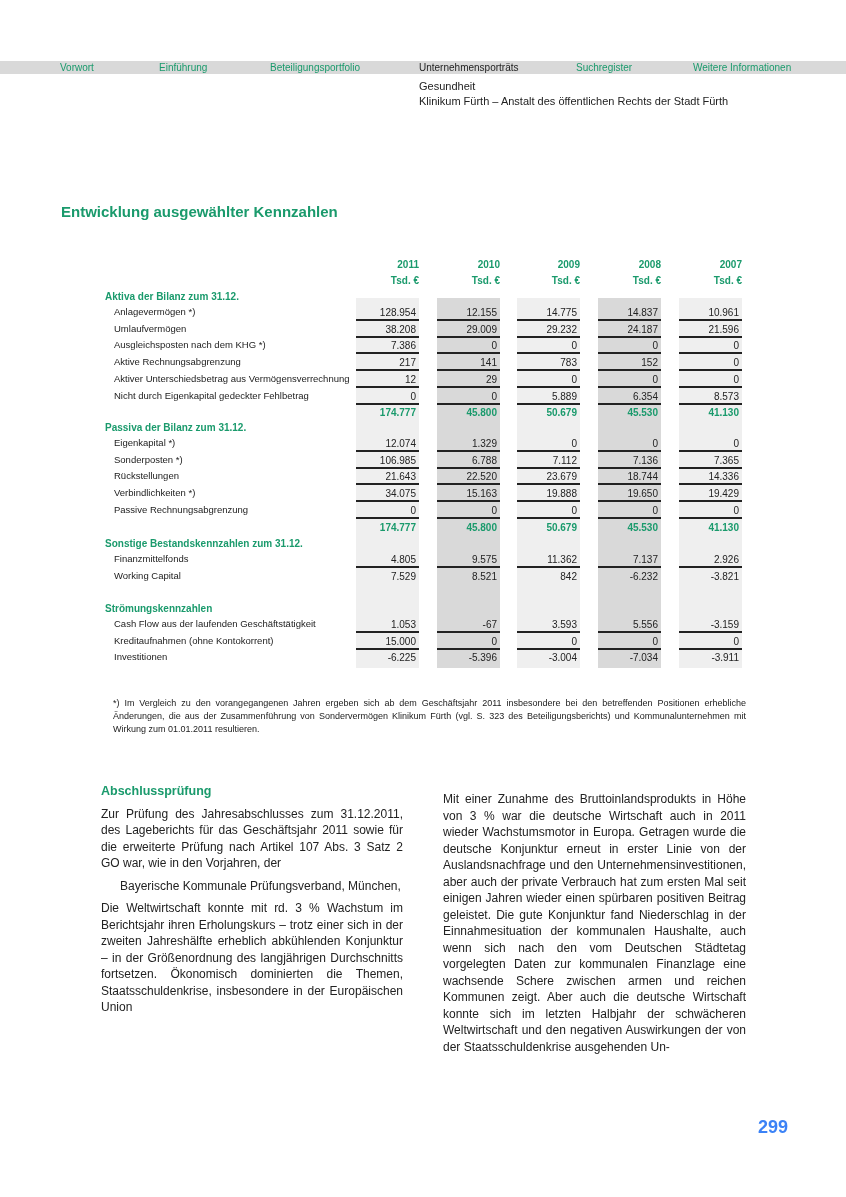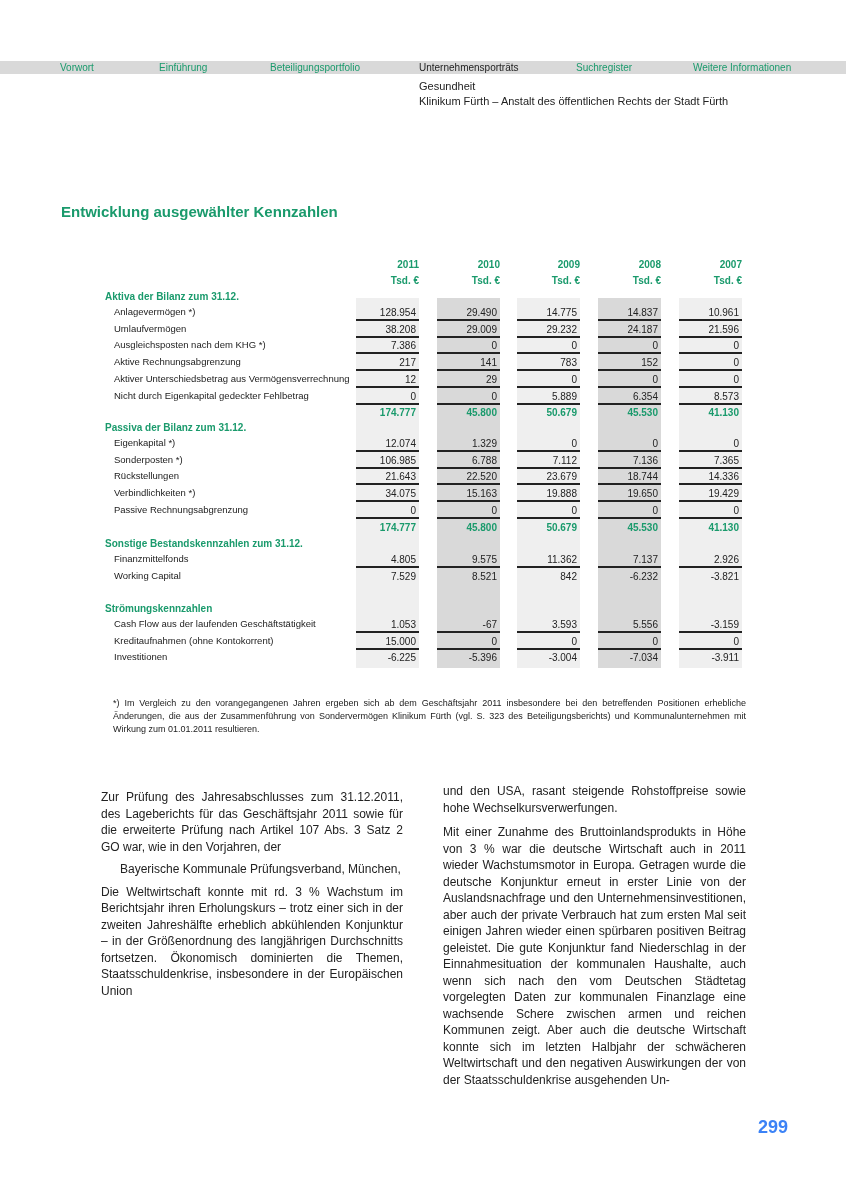--- a/index.html
+++ b/index.html
@@ -53,21 +53,21 @@
     <div class="yh" style="left:437px;top:275px">Tsd. €</div>
     <div class="yh" style="left:517px;top:259px">2009</div>
     <div class="yh" style="left:517px;top:275px">Tsd. €</div>
     <div class="yh" style="left:598px;top:259px">2008</div>
     <div class="yh" style="left:598px;top:275px">Tsd. €</div>
     <div class="yh" style="left:679px;top:259px">2007</div>
     <div class="yh" style="left:679px;top:275px">Tsd. €</div>
     <div class="sec" style="top:291px">Aktiva der Bilanz zum 31.12.</div>
     <div class="lbl" style="top:306px">Anlagevermögen *)</div>
     <div class="cell ul" style="left:356px;top:305px">128.954</div>
-    <div class="cell ul" style="left:437px;top:305px">29.490</div>
+    <div class="cell ul" style="left:437px;top:305px">12.155</div>
     <div class="cell ul" style="left:517px;top:305px">14.775</div>
     <div class="cell ul" style="left:598px;top:305px">14.837</div>
     <div class="cell ul" style="left:679px;top:305px">10.961</div>
     <div class="lbl" style="top:322.7px">Umlaufvermögen</div>
     <div class="cell ul" style="left:356px;top:321.7px">38.208</div>
     <div class="cell ul" style="left:437px;top:321.7px">29.009</div>
     <div class="cell ul" style="left:517px;top:321.7px">29.232</div>
     <div class="cell ul" style="left:598px;top:321.7px">24.187</div>
     <div class="cell ul" style="left:679px;top:321.7px">21.596</div>
     <div class="lbl" style="top:339.4px">Ausgleichsposten nach dem KHG *)</div>
@@ -165,23 +165,23 @@
     <div class="cell" style="left:356px;top:650.4px">-6.225</div>
     <div class="cell" style="left:437px;top:650.4px">-5.396</div>
     <div class="cell" style="left:517px;top:650.4px">-3.004</div>
     <div class="cell" style="left:598px;top:650.4px">-7.034</div>
     <div class="cell" style="left:679px;top:650.4px">-3.911</div>
   </div>
 
 <div class="fn">*) Im Vergleich zu den vorangegangenen Jahren ergeben sich ab dem Geschäftsjahr 2011 insbesondere bei den betreffenden Positionen erhebliche Änderungen, die aus der Zusammenführung von Sondervermögen Klinikum Fürth (vgl. S. 323 des Beteiligungsberichts) und Kommunalunternehmen mit Wirkung zum 01.01.2011 resultieren.</div>
 
 <div class="colL" style="top:783px">
+  <div class="h2">Abschlussprüfung</div>
   <p style="margin-top:6px">Zur Prüfung des Jahresabschlusses zum 31.12.2011, des Lageberichts für das Geschäftsjahr 2011 sowie für die erweiterte Prüfung nach Artikel 107 Abs. 3 Satz 2 GO war, wie in den Vorjahren, der</p>
   <p style="margin-top:6px;padding-left:19px;text-align:left">Bayerische Kommunale Prüfungsverband, München,</p>
   <p style="margin-top:6px">Die Weltwirtschaft konnte mit rd. 3 % Wachstum im Berichtsjahr ihren Erholungskurs – trotz einer sich in der zweiten Jahreshälfte erheblich abkühlenden Konjunktur – in der Größenordnung des langjährigen Durchschnitts fortsetzen. Ökonomisch dominierten die Themen, Staatsschuldenkrise, insbesondere in der Europäischen Union</p>
 </div>
 
 <div class="colR" style="top:783px">
-  <p>und den USA, rasant steigende Rohstoffpreise sowie hohe Wechselkursverwerfungen.</p>
   <p style="margin-top:8px">Mit einer Zunahme des Bruttoinlandsprodukts in Höhe von 3 % war die deutsche Wirtschaft auch in 2011 wieder Wachstumsmotor in Europa. Getragen wurde die deutsche Konjunktur erneut in erster Linie von der Auslandsnachfrage und den Unternehmensinvestitionen, aber auch der private Verbrauch hat zum ersten Mal seit einigen Jahren wieder einen spürbaren positiven Beitrag geleistet. Die gute Konjunktur fand Niederschlag in der Einnahmesituation der kommunalen Haushalte, auch wenn sich nach den vom Deutschen Städtetag vorgelegten Daten zur kommunalen Finanzlage eine wachsende Schere zwischen armen und reichen Kommunen zeigt. Aber auch die deutsche Wirtschaft konnte sich im letzten Halbjahr der schwächeren Weltwirtschaft und den negativen Auswirkungen der von der Staatsschuldenkrise ausgehenden Un-</p>
 </div>
 
 <div class="pg">299</div>
 
 </body></html>

